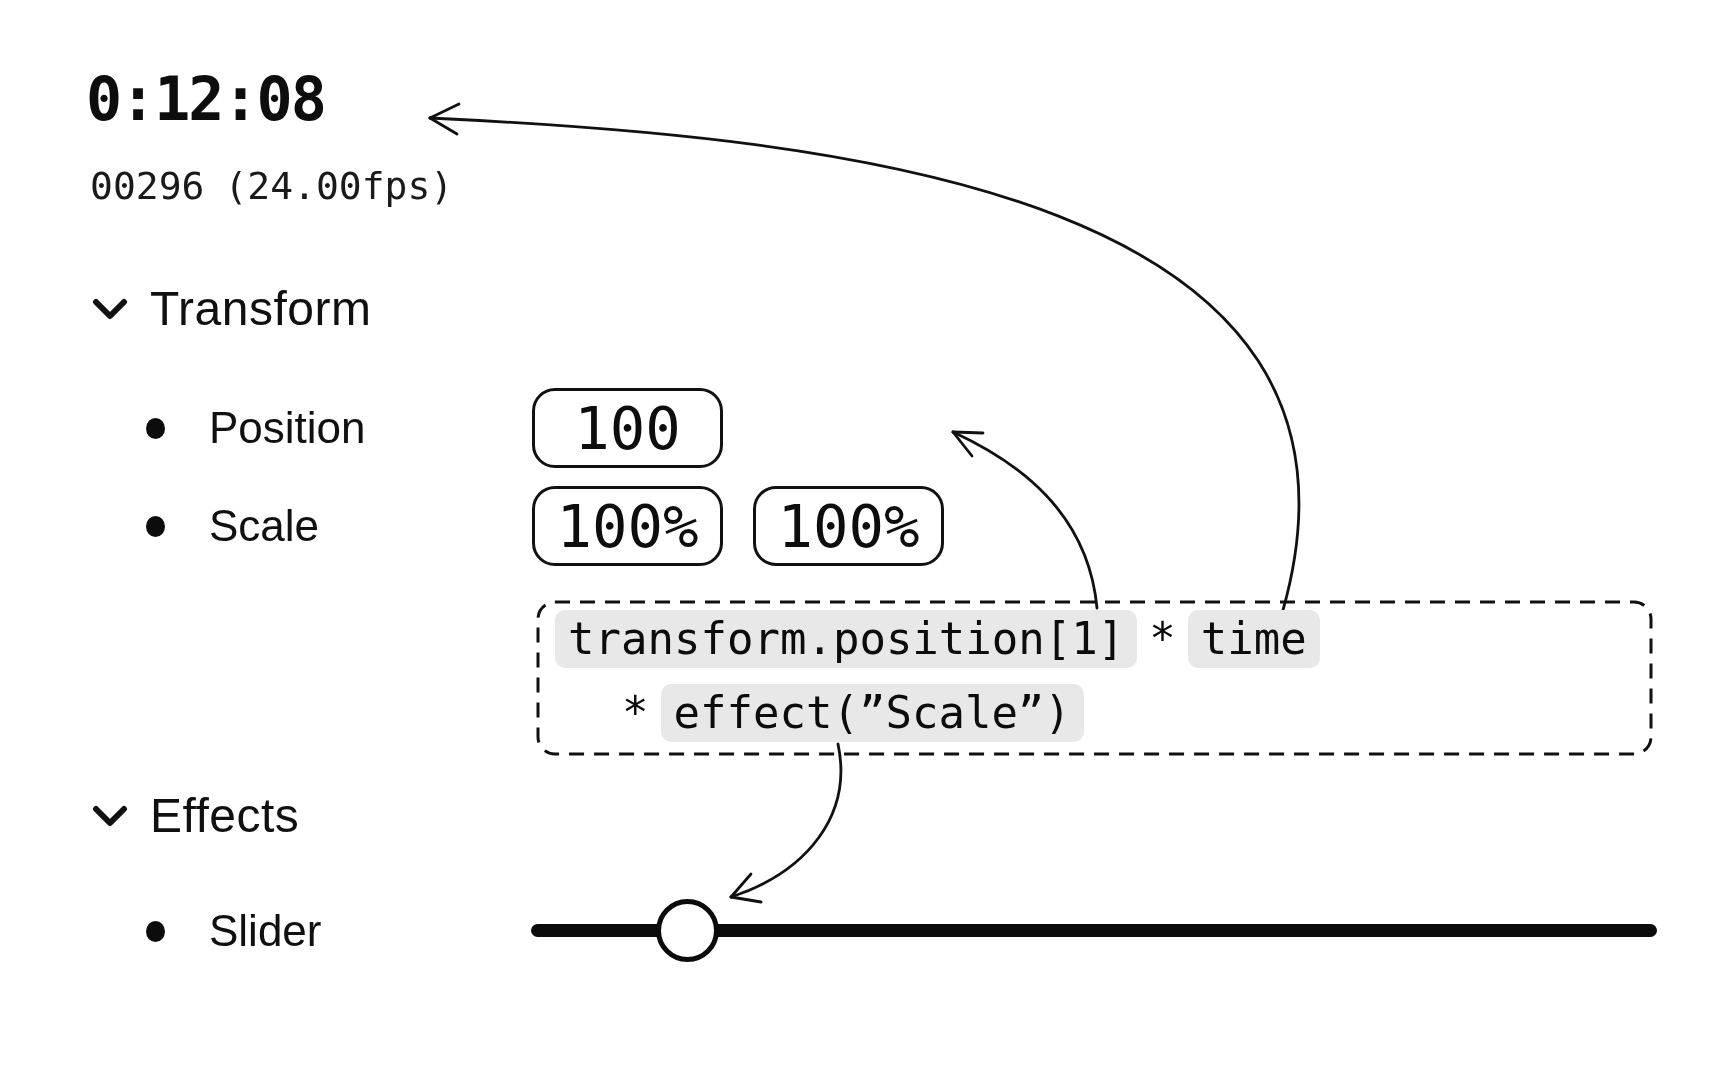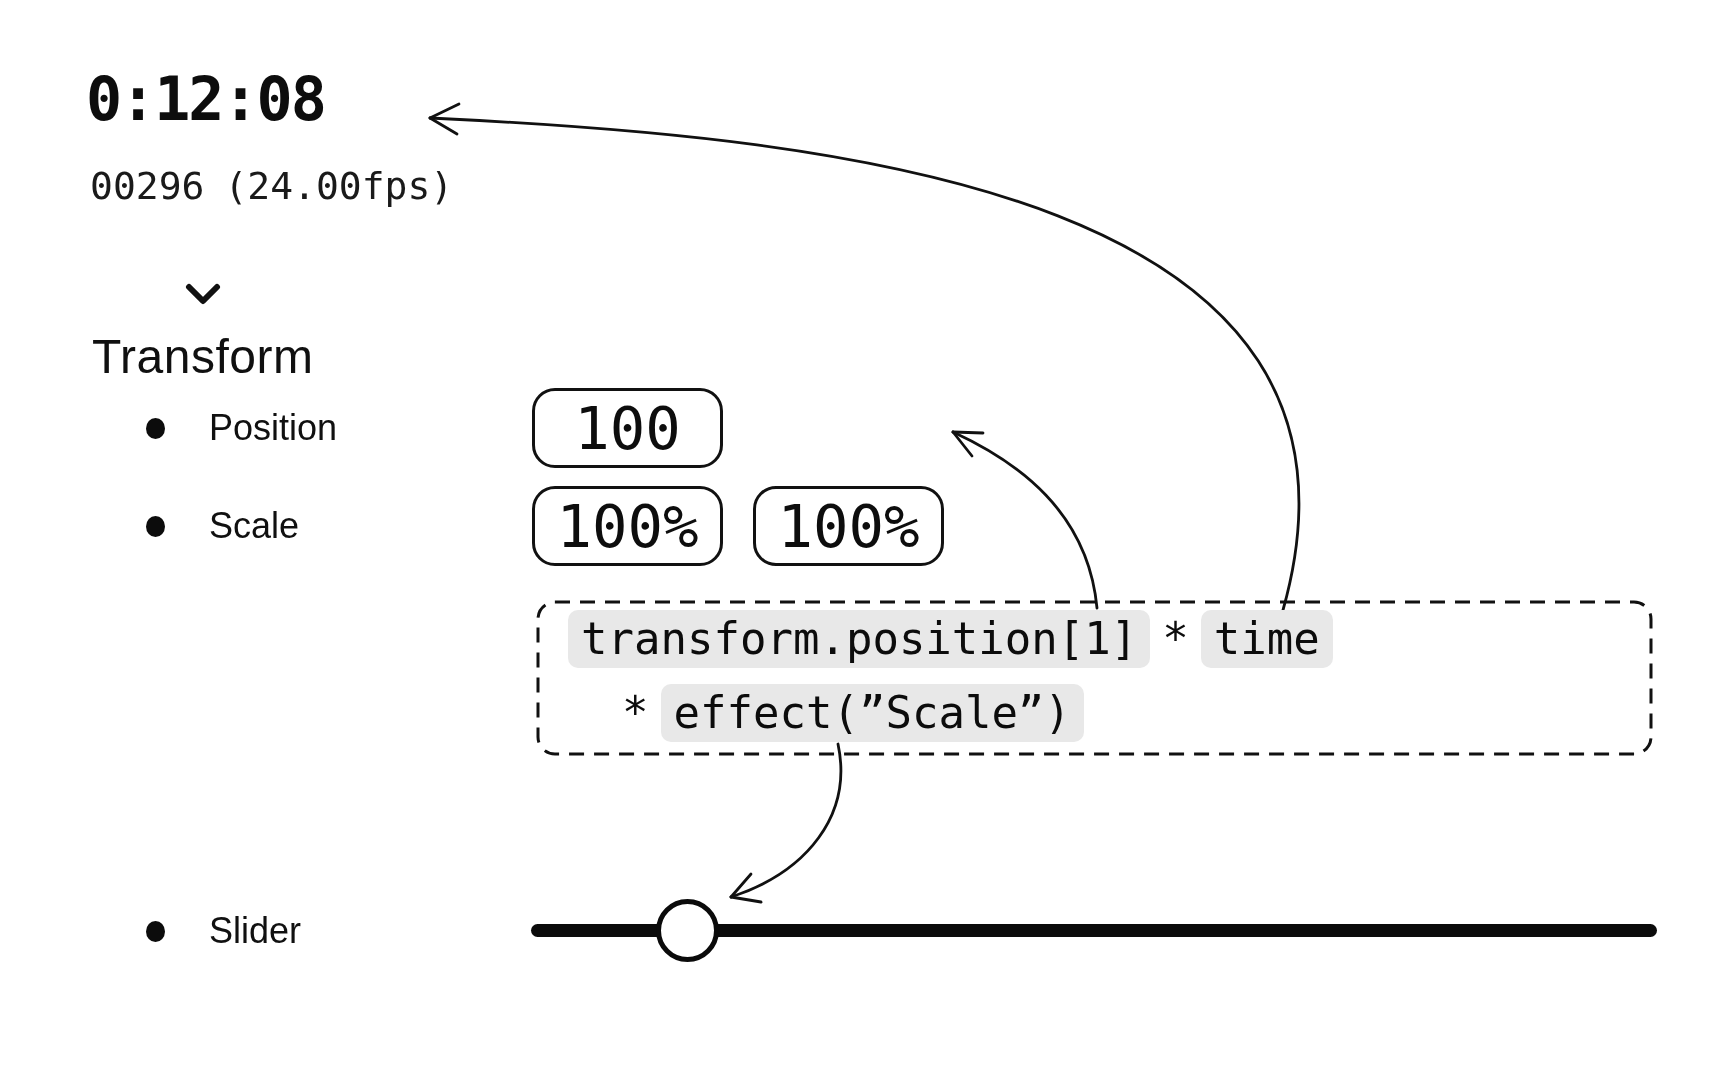--- a/index.html
+++ b/index.html
@@ -25,35 +25,35 @@
   .timecode-sub{
     position:absolute;left:90px;top:164px;z-index:2;
     font-family:"DejaVu Sans Mono", monospace;
     font-size:38px;font-weight:500;color:#1a1a1a;
     display:flex;gap:20px;
   }
 
   
   .section-header{
     position:absolute;left:92px;z-index:2;
-    display:flex;align-items:center;gap:22px;flex-direction:column;
+    display:flex;align-items:center;gap:22px;
   }
   .section-header .chev{width:36px;height:26px;flex:0 0 auto;}
   .section-label{font-size:48px;font-weight:500;color:#101010;letter-spacing:0.5px;}
 
   
   .prop-row{
     position:absolute;left:146px;z-index:2;
     display:flex;align-items:center;height:54px;
   }
   .bullet{
     width:19px;height:21px;border-radius:50%;
     background:#0c0c0c;margin-right:44px;flex:0 0 auto;
   }
-  .prop-label{font-size:36px;font-weight:400;color:#101010;}
+  .prop-label{font-size:44px;font-weight:400;color:#101010;}
 
   
   .value-box{
     position:absolute;z-index:2;
     width:191px;height:80px;box-sizing:border-box;
     border:3.5px solid #111111;border-radius:23px;
     display:flex;align-items:center;justify-content:center;
     font-family:"DejaVu Sans Mono", monospace;
     font-size:59px;font-weight:500;color:#0d0d0d;
     background:#ffffff;
@@ -62,21 +62,21 @@
   
   .expr-box{
     position:absolute;left:536px;top:600px;width:1117px;height:156px;z-index:2;
     box-sizing:border-box;
   }
   .code-line{
     position:absolute;left:0;display:flex;align-items:center;
     font-family:"DejaVu Sans Mono", monospace;
     font-size:44px;font-weight:500;color:#0c0c0c;white-space:pre;
   }
-  .code-line.l1{top:10px;left:32px;}
+  .code-line.l1{top:10px;left:19px;}
   .code-line.l2{top:84px;left:74px;}
   .chip{
     background:#e8e8e8;border-radius:10px;
     padding:3px 13px;line-height:1.18;
   }
   .op{padding:0 12px;}
 
   
   .slider-track{
     position:absolute;left:531px;top:924px;width:1126px;height:13px;
@@ -147,20 +147,26 @@
       <span class="chip">transform.position[1]</span>
       <span class="op">*</span>
       <span class="chip">time</span>
     </div>
     <div class="code-line l2">
       <span class="op">*</span>
       <span class="chip">effect(”Scale”)</span>
     </div>
   </div>
 
+  <div class="section-header" style="top:788px">
+    <svg class="chev" viewBox="0 0 36 26">
+      <polyline points="4,6 18,20 32,6" fill="none" stroke="#111111" stroke-width="6" stroke-linecap="round" stroke-linejoin="round"></polyline>
+    </svg>
+    <span class="section-label">Effects</span>
+  </div>
 
   <div class="prop-row" style="top:904px">
     <span class="bullet"></span>
     <span class="prop-label">Slider</span>
   </div>
   <div class="slider-track"></div>
   <div class="slider-handle"></div>
 
 </div>
 

